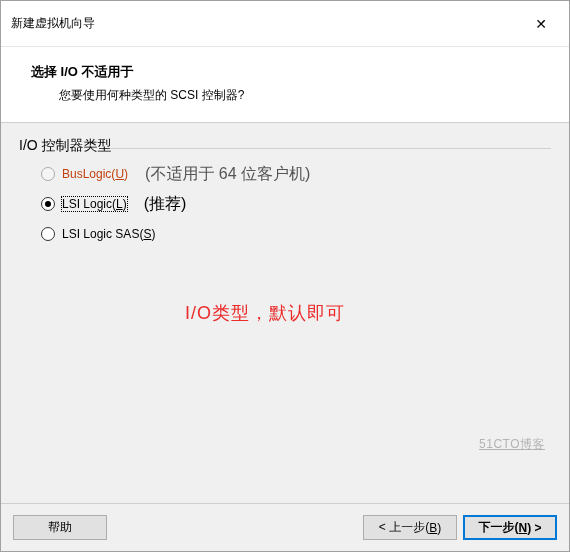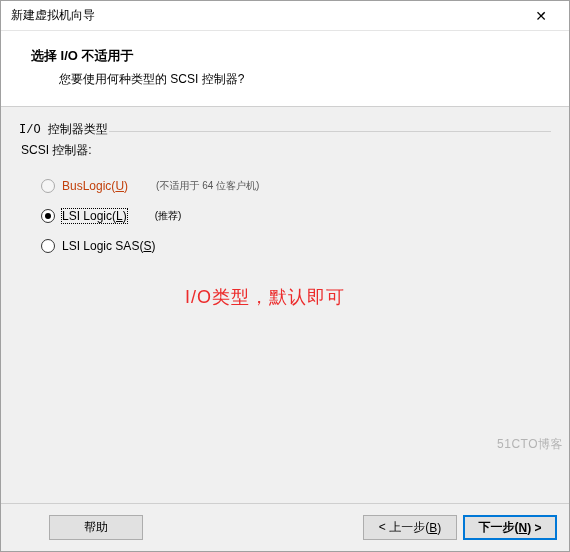--- a/index.html
+++ b/index.html
@@ -14,21 +14,21 @@
   }
   .dialog {
     width: 570px;
     height: 552px;
     border: 1px solid #a0a0a0;
     display: flex;
     flex-direction: column;
     background: #fff;
   }
   .titlebar {
-    height: 30px;
+    height: 46px;
     display: flex;
     align-items: center;
     padding: 0 8px 0 10px;
     border-bottom: 1px solid #e5e5e5;
     background: #fff;
   }
   .titlebar-title {
     flex: 1;
     font-size: 12px;
   }
@@ -60,23 +60,22 @@
     flex: 1;
     padding: 14px 18px 0 18px;
     background: #f0f0f0;
     position: relative;
   }
   fieldset.group {
     border: none;
     padding: 0;
   }
   .group-title {
-    font-size: 12px;
+    font-size: 14px;
     padding: 0 0 2px 0;
-    font-family: Liberation Mono, monospace;
   }
   .group-rule {
     border: none;
     border-top: 1px solid #d0d0d0;
     margin-left: 90px;
     margin-top: -9px;
     margin-bottom: 10px;
   }
   .scsi-label {
     font-size: 12px;
@@ -117,22 +116,22 @@
     padding: 1px 1px;
   }
   .option-label.selected {
     border: 1px dotted #000;
     padding: 0 0;
   }
   .option-label.disabled {
     color: #c2410c;
   }
   .option-hint {
-    font-size: 10px;
-    margin-left: 21px;
+    font-size: 16px;
+    margin-left: 10px;
   }
   .option-hint.disabled {
     color: #555;
   }
   .u { text-decoration: underline; }
   .annotation {
     position: absolute;
     left: 184px;
     top: 178px;
     font-size: 18px;
@@ -156,32 +155,33 @@
     background: #e1e1e1;
     border: 1px solid #adadad;
     font-size: 12px;
     font-family: inherit;
     display: inline-flex;
     align-items: center;
     justify-content: center;
     cursor: default;
     padding: 0 8px;
   }
-  .btn.help { min-width: 94px; margin-left: 36px; }
+  .btn.help { min-width: 94px; }
   .btn.primary {
     border: 2px solid #0078d7;
     font-weight: bold;
   }
   .watermark {
     position: absolute;
-    right: 6px;
+    right: 24px;
     bottom: 50px;
     font-size: 12px;
     color: rgba(120,120,120,0.5);
     letter-spacing: 0.5px;
+    text-decoration: underline;
   }
 </style>
 </head>
 <body>
 
 <div class="dialog">
 
   <div class="titlebar">
     <div class="titlebar-title">新建虚拟机向导</div>
     <div class="titlebar-close">
@@ -191,21 +191,20 @@
 
   <div class="header">
     <div class="header-title">选择 I/O 不适用于</div>
     <div class="header-subtitle">您要使用何种类型的 SCSI 控制器?</div>
   </div>
 
   <div class="content">
     <fieldset class="group">
       <div class="group-title">I/O 控制器类型</div>
       <hr class="group-rule">
-      <div class="scsi-label">SCSI 控制器:</div>
 
       <div class="options">
 
         <div class="option-row">
           <span class="radio disabled"></span>
           <span class="option-label disabled">
             <span>BusLogic(</span><span class="u">U</span><span>)</span>
           </span>
           <span class="option-hint disabled">(不适用于 64 位客户机)</span>
         </div>

